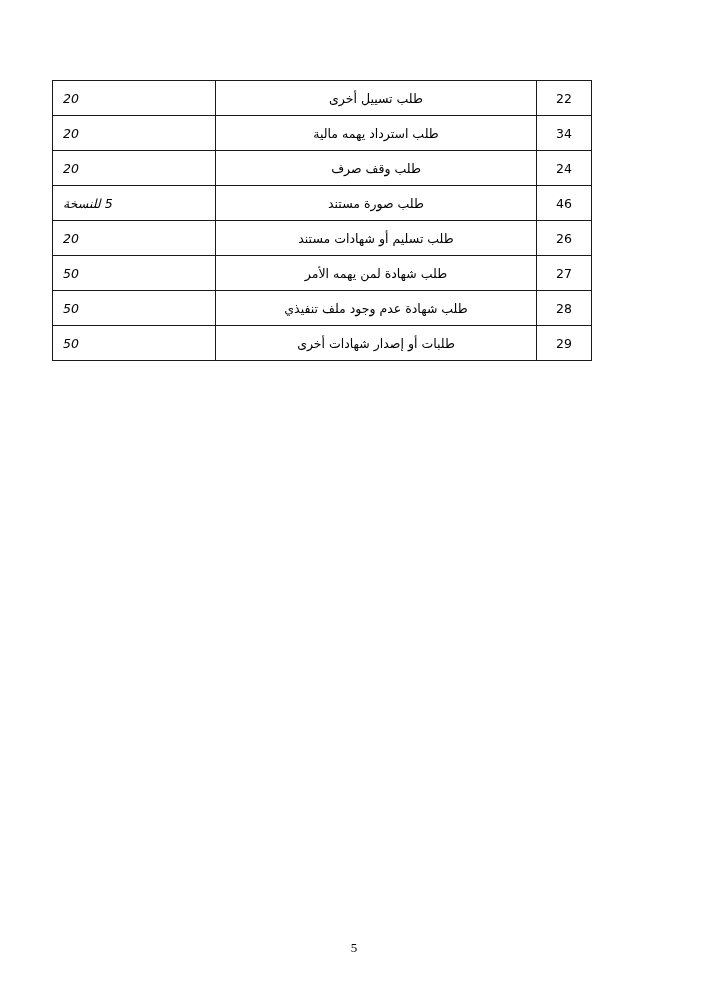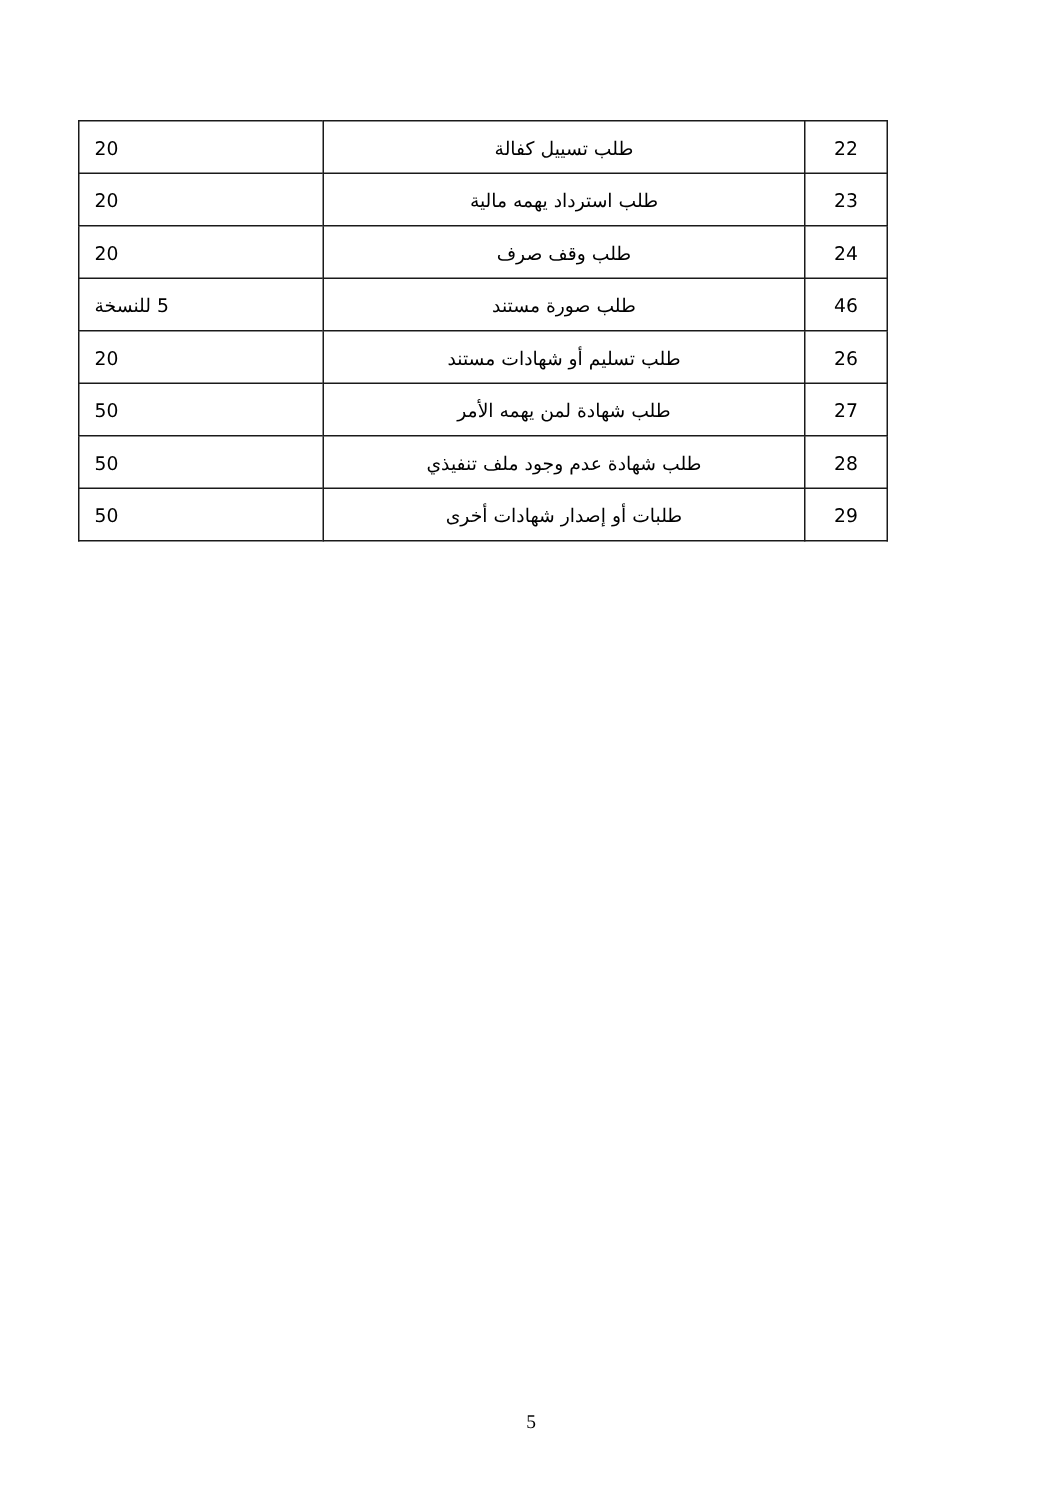--- a/index.html
+++ b/index.html
@@ -49,20 +49,21 @@
     margin-left: 24px;
   }
   td.col-desc {
     width: 300px;
     text-align: center;
   }
   td.col-fee {
     width: 142px;
     text-align: left;
     direction: rtl;
+    font-style: italic;
   }
   .page-number {
     position: absolute;
     top: 940px;
     left: 0;
     width: 708px;
     text-align: center;
     font-size: 13px;
     font-family: "Liberation Serif", serif;
     color: #000000;
@@ -72,26 +73,26 @@
 <body>
 
 <div class="page">
 
   <div class="table-wrap">
     <table class="fees">
       <tbody>
 
         <tr>
           <td class="col-num">22</td>
-          <td class="col-desc">طلب تسييل كفالة</td>
+          <td class="col-desc">طلب تسييل أخرى</td>
           <td class="col-fee">20</td>
         </tr>
 
         <tr>
-          <td class="col-num">23</td>
+          <td class="col-num">34</td>
           <td class="col-desc">طلب استرداد يهمه مالية</td>
           <td class="col-fee">20</td>
         </tr>
 
         <tr>
           <td class="col-num">24</td>
           <td class="col-desc">طلب وقف صرف</td>
           <td class="col-fee">20</td>
         </tr>
 

